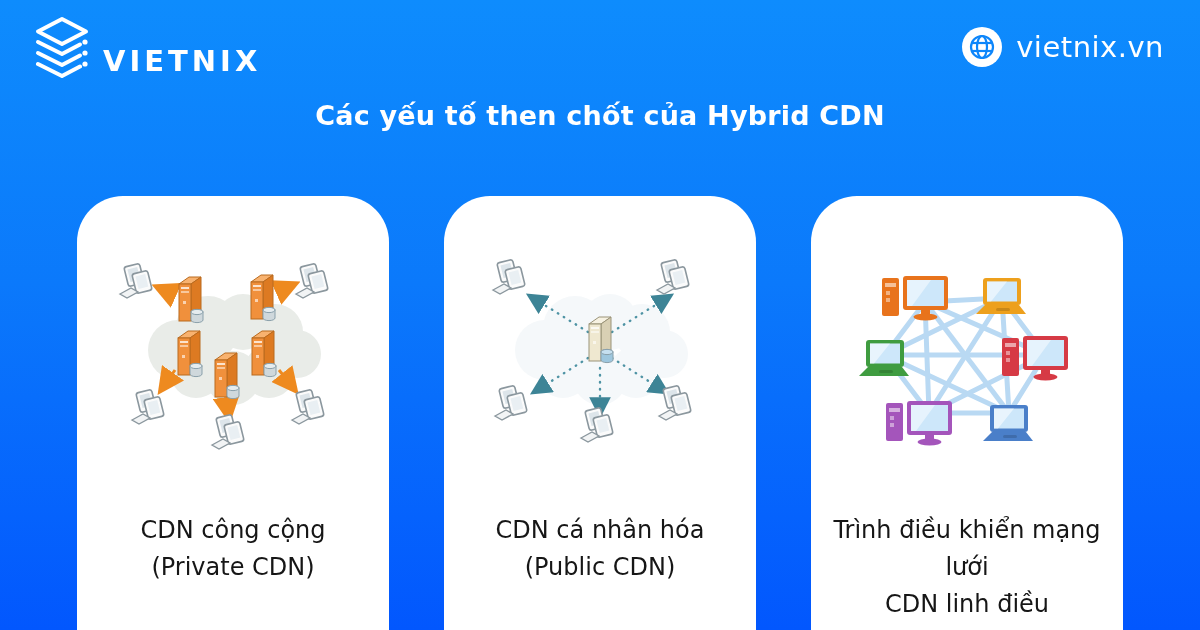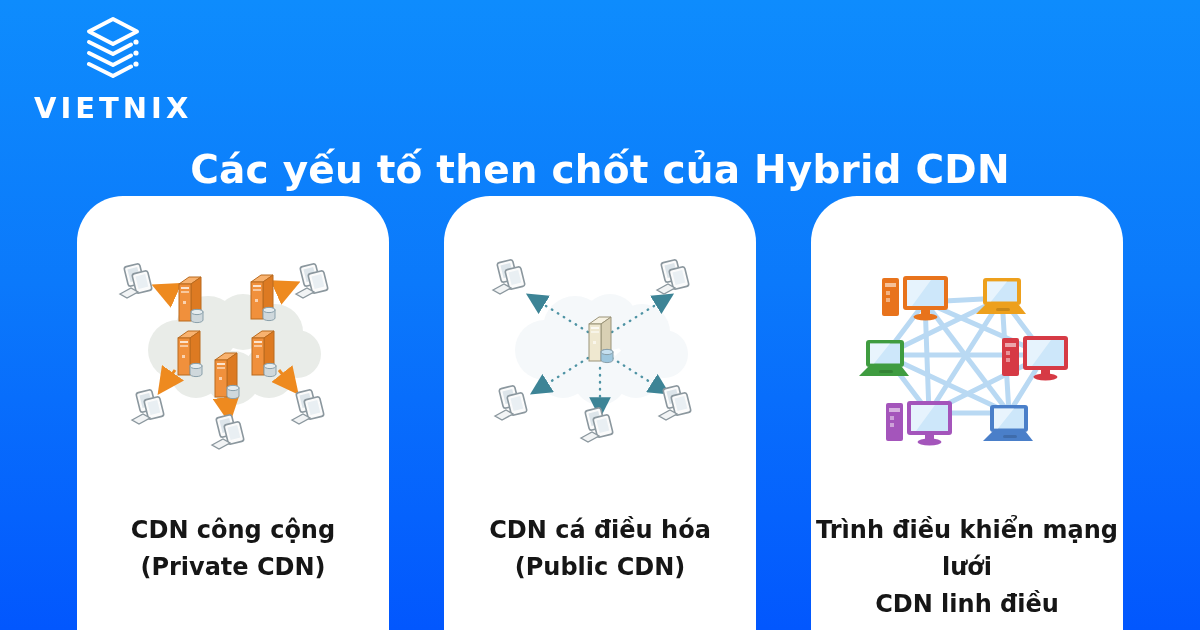--- a/index.html
+++ b/index.html
@@ -8,34 +8,34 @@
     position:relative;
     overflow:hidden;
     font-family:"DejaVu Sans","Liberation Sans",sans-serif;
     background:linear-gradient(180deg,#0E8CFD 0%, #0B79FB 45%, #0257FE 100%);
     color:#fff;
   }
   .defs-svg { position:absolute; width:0; height:0; }
 
   
   .header { display:flex; justify-content:space-between; align-items:center; padding:16px 36px 0 34px; }
-  .brand { display:flex; align-items:center; gap:13px;flex-direction:column; }
+  .brand { display:flex; align-items:flex-end; gap:13px; }
   .brand-name { font-size:29px; font-weight:700; letter-spacing:4px; }
   .site { display:flex; align-items:center; gap:14px; }
   .globe-badge { width:40px; height:40px; background:#fff; border-radius:50%; display:flex; align-items:center; justify-content:center; }
   .site-label { font-size:29px; font-weight:400; letter-spacing:0.5px; }
 
   
-  .title { text-align:center; font-size:39px; font-weight:700; margin-top:22px; letter-spacing:0.2px; }
+  .title { text-align:center; font-size:27px; font-weight:700; margin-top:22px; letter-spacing:0.2px; }
 
   
   .cards { position:absolute; left:0; right:0; top:196px; bottom:-60px; display:flex; gap:55px; padding:0 77px; }
   .card { flex:1; background:#fff; border-radius:46px 46px 0 0; display:flex; flex-direction:column; align-items:center; color:#161616; }
   .illus { width:300px; height:210px; margin-top:54px; flex:none; }
-  .caption { margin-top:52px; text-align:center; font-size:24px; line-height:37px; font-weight:700; color:#161616; }
+  .caption { margin-top:52px; text-align:center; font-size:24px; line-height:37px; font-weight:400; color:#161616; }
 </style>
 </head>
 <body>
 
 <svg class="defs-svg" aria-hidden="true">
   <defs>
     <marker id="mOrange" markerWidth="9" markerHeight="9" refX="7" refY="4.5" orient="auto">
       <path d="M0,0 L9,4.5 L0,9 z" fill="#EE8A1F"></path>
     </marker>
     <marker id="mTeal" markerWidth="9" markerHeight="9" refX="7" refY="4.5" orient="auto">
@@ -108,20 +108,33 @@
         <path d="M4,48 L28,60 L46,50.5"></path>
       </g>
       <g fill="#fff">
         <circle cx="51" cy="26" r="2.6"></circle>
         <circle cx="51" cy="37" r="2.6"></circle>
         <circle cx="51" cy="48" r="2.6"></circle>
       </g>
     </svg>
     <span class="brand-name">VIETNIX</span>
   </div>
+  <div class="site">
+    <span class="globe-badge">
+      <svg width="28" height="28" viewBox="0 0 28 28">
+        <g fill="none" stroke="#0D86FB" stroke-width="2.2">
+          <circle cx="14" cy="14" r="11"></circle>
+          <ellipse cx="14" cy="14" rx="5" ry="11"></ellipse>
+          <line x1="3" y1="10" x2="25" y2="10"></line>
+          <line x1="3" y1="18" x2="25" y2="18"></line>
+        </g>
+      </svg>
+    </span>
+    <span class="site-label">vietnix.vn</span>
+  </div>
 </header>
 
 <h1 class="title">Các yếu tố then chốt của Hybrid CDN</h1>
 
 <main class="cards">
 
   <section class="card">
     <svg class="illus" viewBox="0 0 300 210">
       <use href="#cloud-shape"></use>
       <g stroke="#EE8A1F" stroke-width="3">
@@ -159,21 +172,21 @@
         <line x1="162" y1="108" x2="216" y2="142" marker-end="url(#mTeal)"></line>
       </g>
       <use href="#server-tower" x="137" y="66" style="--f:#EFE8D0;--s:#D9D0B4;--t:#F7F2E2;--o:#9A9378;--db:#9EC7DE;--dbt:#C6E0F0"></use>
       <use href="#client-pc" x="42" y="10"></use>
       <use href="#client-pc" x="206" y="10"></use>
       <use href="#client-pc" x="44" y="136"></use>
       <use href="#client-pc" x="130" y="158"></use>
       <use href="#client-pc" x="208" y="136"></use>
     </svg>
     <p class="caption">
-      <span>CDN cá điều hóa</span><br>
+      <span>CDN cá nhân hóa</span><br>
       <span>(Public CDN)</span>
     </p>
   </section>
 
   <section class="card">
     <svg class="illus" viewBox="0 0 300 210">
       <g stroke="#B9D9F3" stroke-width="5" stroke-linecap="round">
         <line x1="108" y1="52" x2="185" y2="48"></line>
         <line x1="108" y1="52" x2="68" y2="105"></line>
         <line x1="108" y1="52" x2="228" y2="105"></line>

